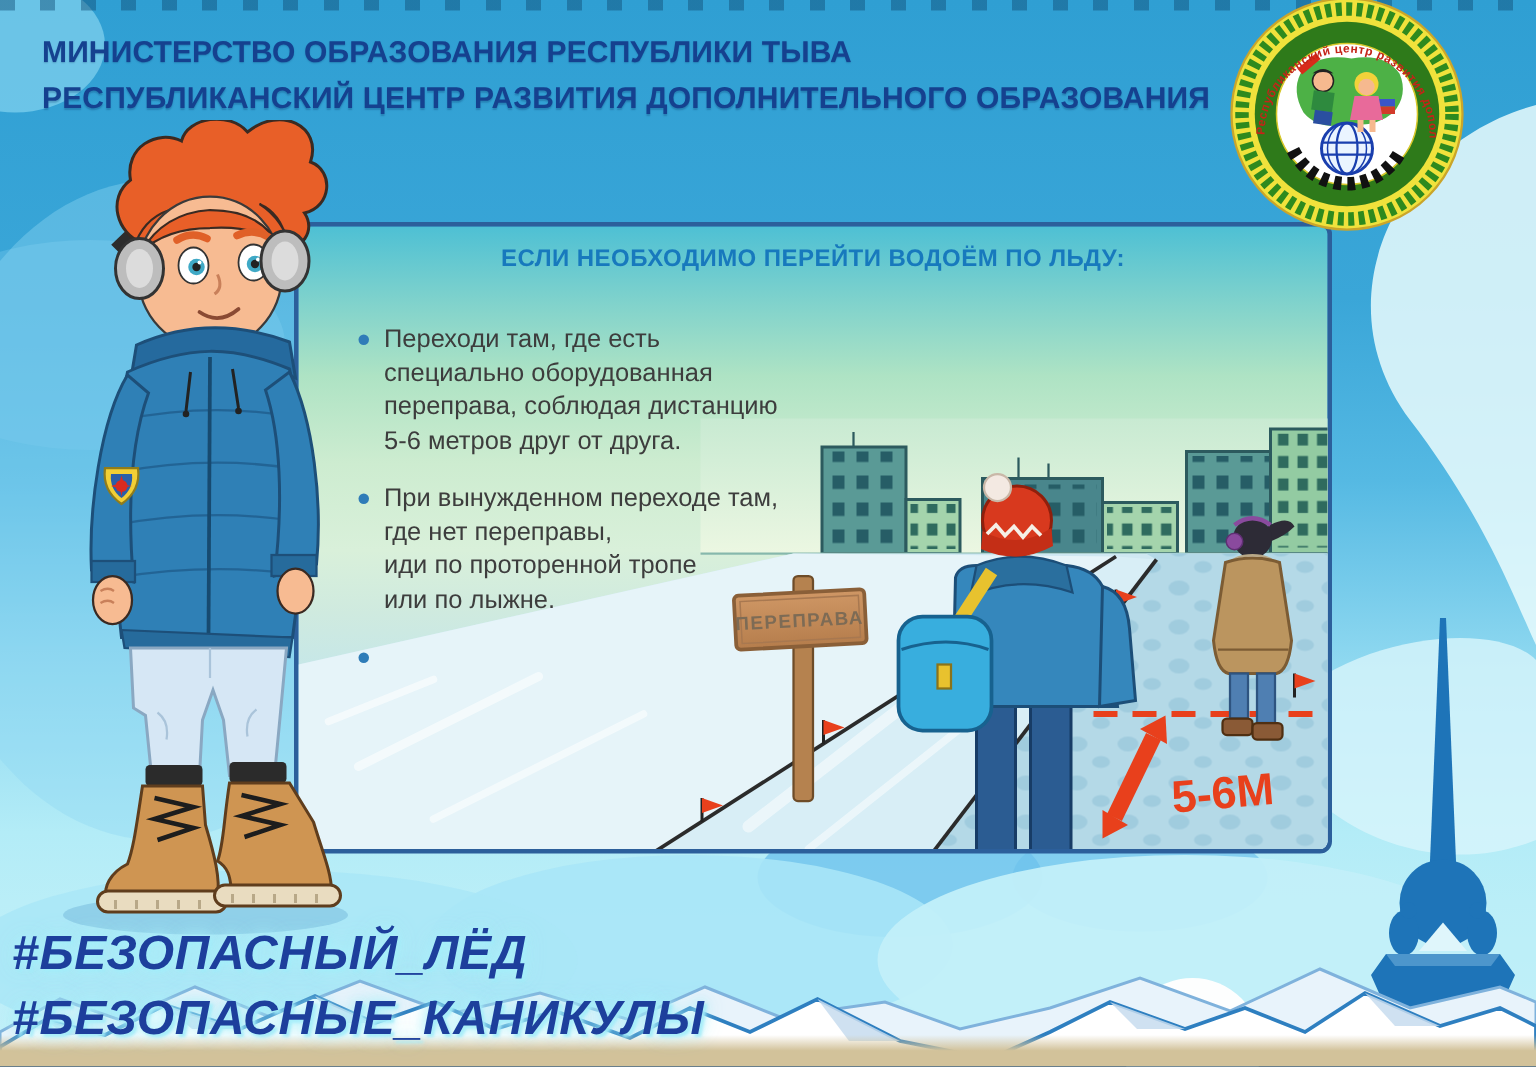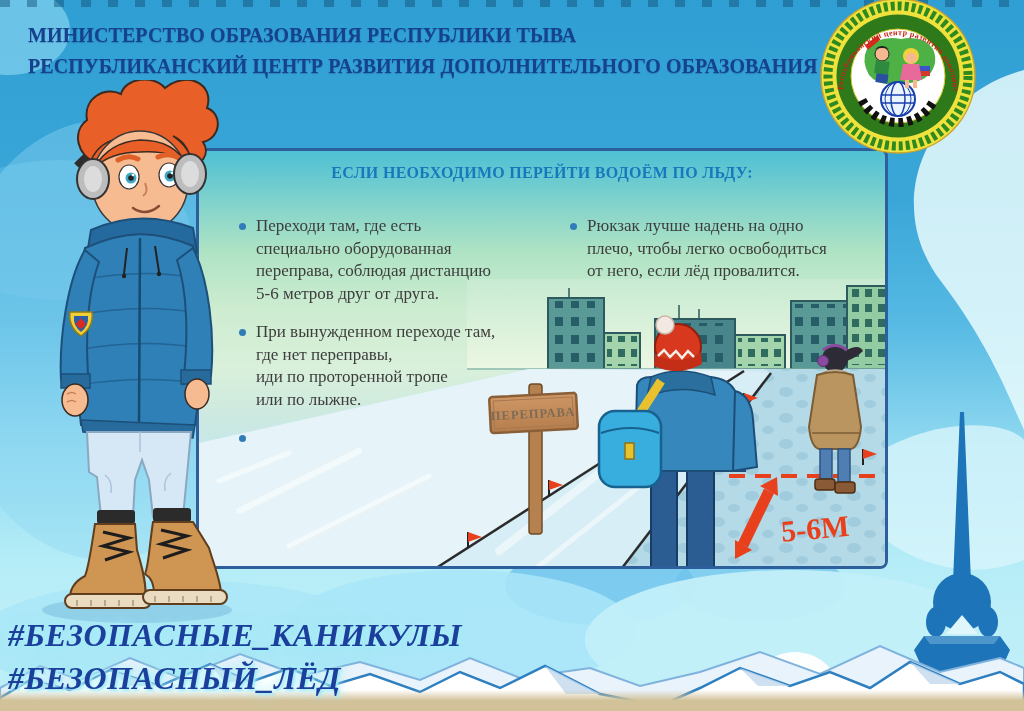--- a/index.html
+++ b/index.html
@@ -1,18 +1,18 @@
 <!DOCTYPE html>
 <html><head>
 <meta charset="utf-8">
 <style>
   html,body{margin:0;padding:0;background:#222;}
   #stage{
     position:relative;width:1024px;height:711px;overflow:hidden;
-    font-family:Liberation Serif, serif;
+    font-family:Liberation Sans, sans-serif;
     background:linear-gradient(180deg,#2f9fd3 0%,#3aa6d8 28%,#55b9e3 45%,#8ed8f0 62%,#b3ecf7 78%,#c9f3f9 100%);
   }
   .abs{position:absolute;}
   
   #top-strip{left:0;top:0;width:1024px;height:7px;z-index:5;
     background:repeating-linear-gradient(90deg,rgba(15,75,115,.45) 0 10px,rgba(15,75,115,0) 10px 27px);}
   
   #header{left:28px;top:20px;z-index:25;color:#15418f;font-weight:bold;
     font-size:20px;line-height:31px;letter-spacing:.1px;
     text-shadow:0 1px 1px rgba(0,40,90,.25);}
@@ -103,25 +103,20 @@
       <li><span class="dot"></span><span class="btxt">Переходи там, где есть
 специально оборудованная
 переправа, соблюдая дистанцию
 5-6 метров друг от друга.</span></li>
       <li><span class="dot"></span><span class="btxt">При вынужденном переходе там,
 где нет переправы,
 иди по проторенной тропе
 или по лыжне.</span></li>
       <li><span class="dot"></span></li>
     </ul>
-    <ul class="bullets" id="bullets-right">
-      <li><span class="dot"></span><span class="btxt">Рюкзак лучше надень на одно
-плечо, чтобы легко освободиться
-от него, если лёд провалится.</span></li>
-    </ul>
 
     <svg id="illu" width="692" height="421" viewBox="0 0 692 421">
       <defs>
         <linearGradient id="skyG" x1="0" y1="0" x2="0" y2="1">
           <stop offset="0" stop-color="#c8ead2"></stop>
             <stop offset="1" stop-color="#ecf7e2"></stop>
         </linearGradient>
         <linearGradient id="woodG" x1="0" y1="0" x2="0" y2="1">
           <stop offset="0" stop-color="#cf9765"></stop>
             <stop offset="1" stop-color="#b57d4c"></stop>
@@ -353,17 +348,17 @@
         <polygon points="210,36 250,54 224,54"></polygon>
       <polygon points="545,38 600,66 566,66"></polygon>
         <polygon points="740,40 790,58 758,58"></polygon>
       <polygon points="910,34 960,56 930,56"></polygon>
         <polygon points="30,52 70,62 44,62"></polygon>
     </g>
     <rect x="0" y="62" width="1024" height="21" fill="url(#sandG)"></rect>
   </svg>
 
   <div class="abs" id="hashtags">
+    <div>#БЕЗОПАСНЫЙ_ЛЁД</div>
     <div>#БЕЗОПАСНЫЕ_КАНИКУЛЫ</div>
-    <div>#БЕЗОПАСНЫЙ_ЛЁД</div>
   </div>
 
 </div>
 
 </body></html>

